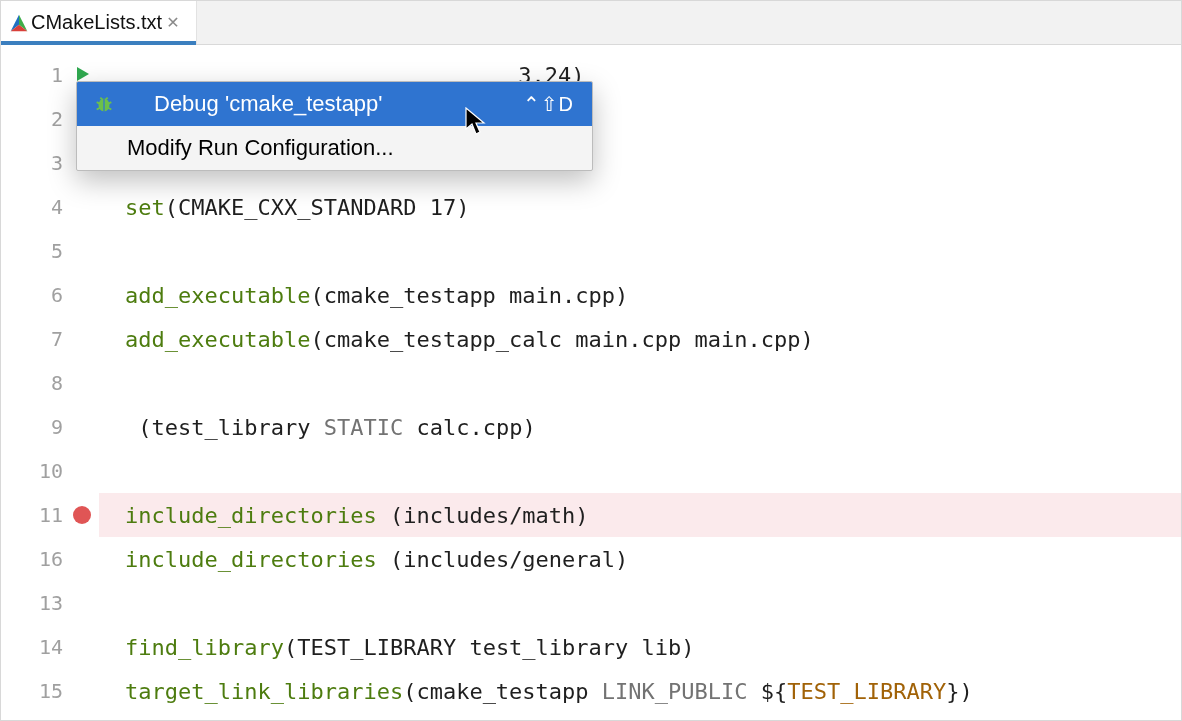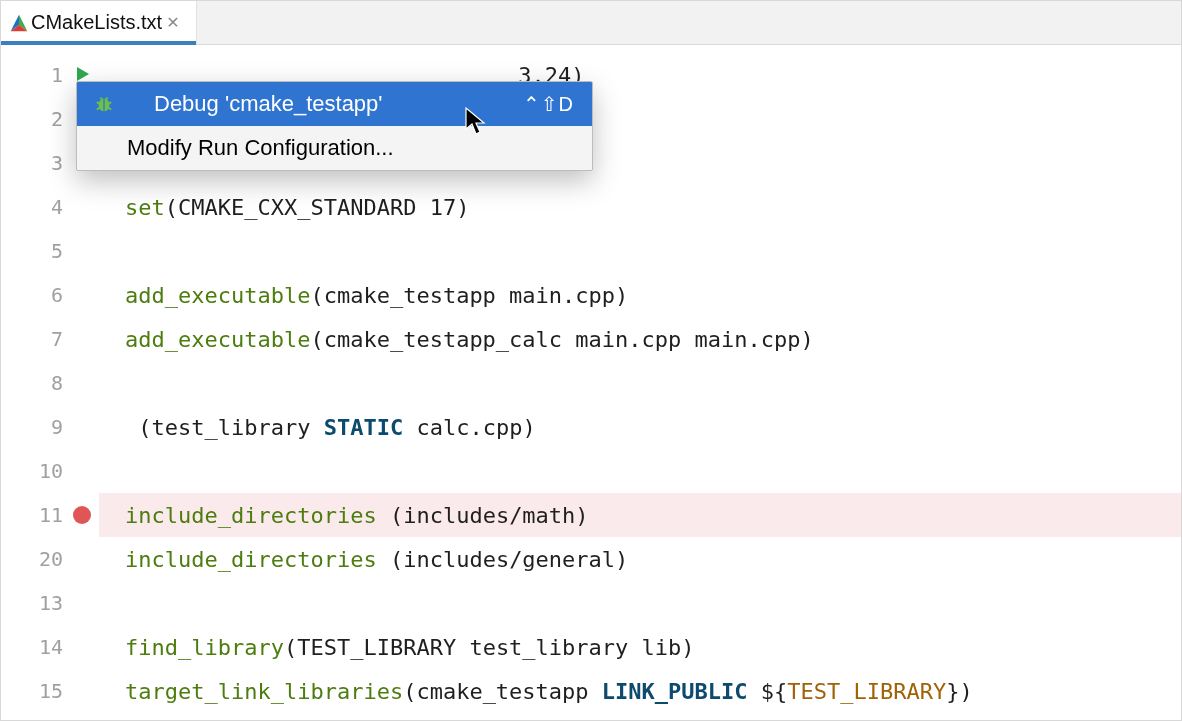--- a/index.html
+++ b/index.html
@@ -108,21 +108,21 @@
     font-family: ui-monospace, Menlo, Consolas, monospace;
     font-size: 22px;
     white-space: pre;
     padding-left: 26px;
     color: #212121;
   }
   .cline.bp {
     background: #fbeaec;
   }
   .cmd { color: #4d7c0f; }
-  .kw  { color: #0c4a6e; font-weight: 700; }
+  .kw  { color: #737373; font-weight: 400; }
   .txt { color: #1f1f1f; text-align: right; }
   .var { color: #a16207; }
   .punc{ color: #1f1f1f; }
   
   .ctxmenu {
     position: absolute;
     left: 75px;
     top: 36px;
     width: 517px;
     background: #f4f4f4;
@@ -218,21 +218,21 @@
           <span>9</span>
         </div>
       <div class="gline">
           <span>10</span>
         </div>
       <div class="gline">
           <span>11</span>
         <span class="breakpoint"></span>
       </div>
       <div class="gline">
-          <span>20</span>
+          <span>16</span>
         </div>
       <div class="gline">
           <span>13</span>
         </div>
       <div class="gline">
           <span>14</span>
         </div>
       <div class="gline">
           <span>15</span>
         </div>

